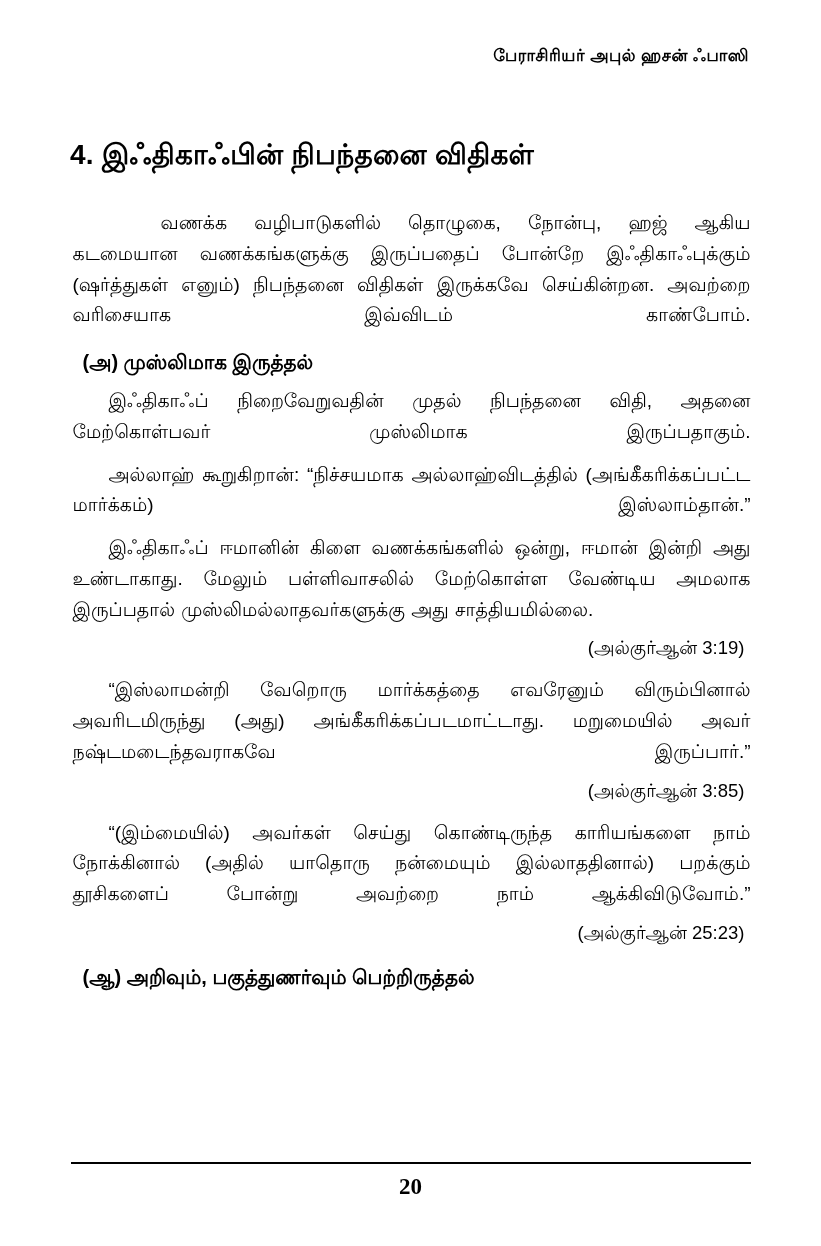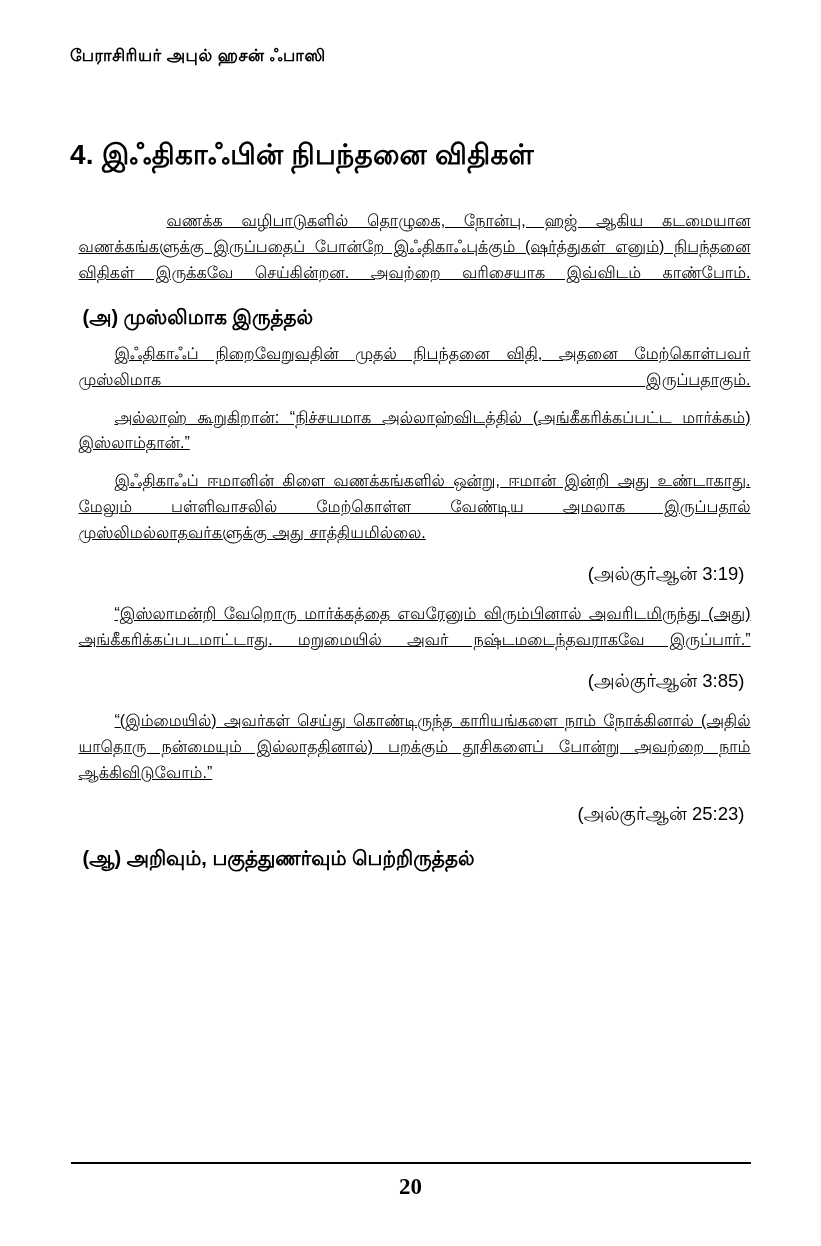--- a/index.html
+++ b/index.html
@@ -18,21 +18,21 @@
   .page {
     position: absolute;
     left: 0;
     top: 0;
     width: 821px;
     height: 1246px;
     box-sizing: border-box;
     padding: 40px 70px 0 70px;
   }
   .running-head {
-    text-align: left;
+    text-align: right;
     font-weight: bold;
     font-size: 16.5px;
     letter-spacing: 0.5px;
     padding-right: 2px;
     padding-top: 6px;
     color: #000;
   }
   .chapter-title {
     text-align: left;
     font-weight: bold;
@@ -41,46 +41,45 @@
     margin-bottom: 34px;
     letter-spacing: 0.3px;
   }
   .body-col {
     width: 680px;
     margin: 0 auto;
   }
   p.para {
     text-align: justify;
     text-align-last: justify;
-    font-size: 16px;
+    font-size: 19px;
     line-height: 1.62;
-    margin: 0 0 12px 8px;
+    margin: 0 0 12px 2px;
     word-spacing: 1px;
-    text-decoration: underline;
   }
   p.para.last-left {
     text-align: justify;
     text-align-last: left;
   }
   p.indent {
     text-indent: 88px;
   }
   p.indent-small {
     text-indent: 36px;
   }
   h2.sub {
     font-weight: bold;
     font-size: 20px;
     margin: 20px 0 10px 12px;
     text-align: left;
   }
   p.ref {
     text-align: right;
     font-size: 18.5px;
-    margin: 17px 0 14px 0;
+    margin: 2px 0 14px 0;
     padding-right: 6px;
   }
   .rule {
     width: 680px;
     margin: 0 auto;
     border-top: 2px solid #000;
     margin-top: 10px;
   }
   .folio {
     text-align: center;

